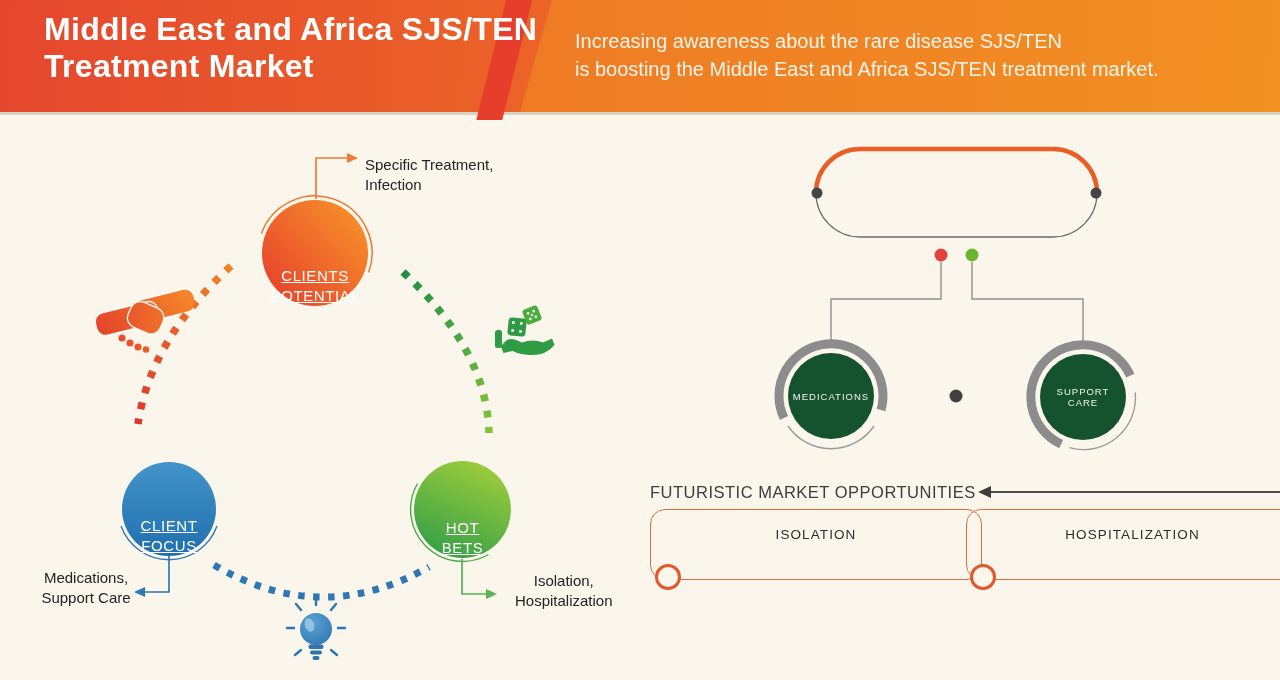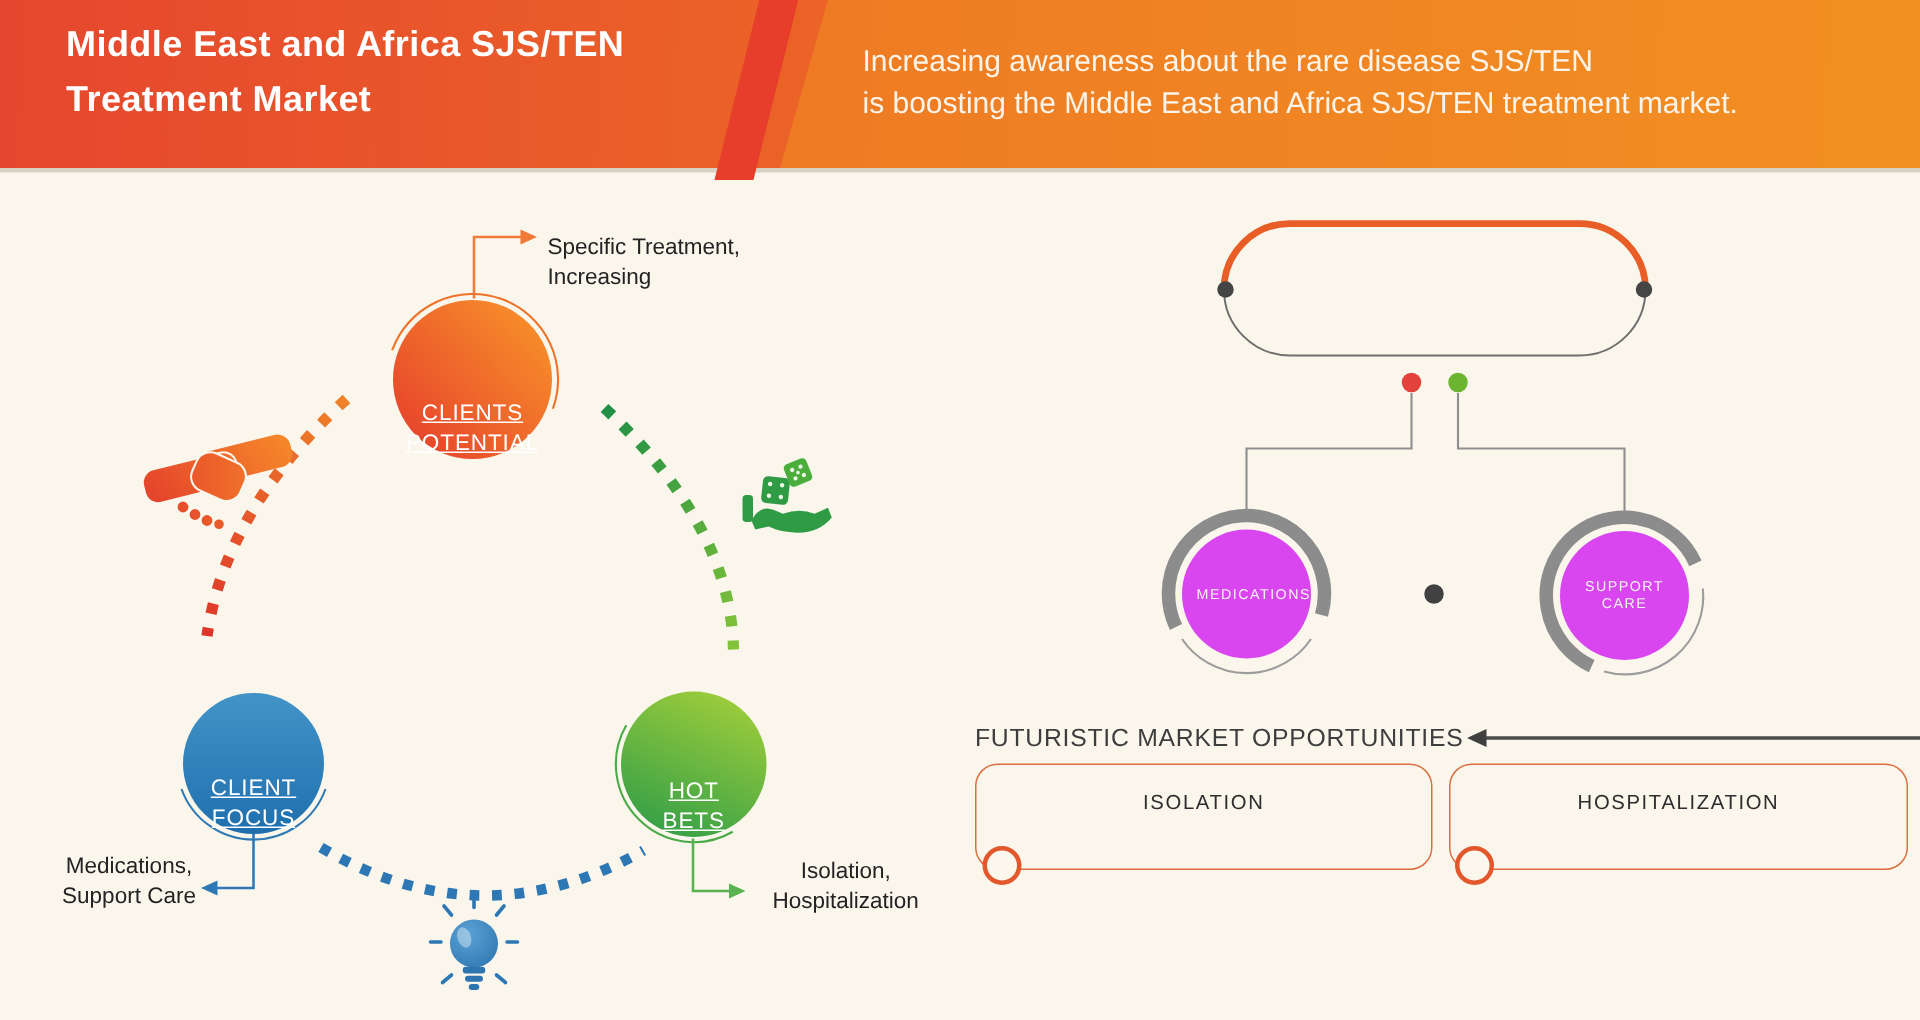--- a/index.html
+++ b/index.html
@@ -18,21 +18,21 @@
   #header-stripe{
     left:492px;top:-6px;width:26px;height:126px;background:#e63e2b;
     transform:skewX(-14deg);
   }
   #header-right{
     left:500px;top:0;width:780px;height:112px;
     background:linear-gradient(92deg,#ee7a24 0%,#f29022 100%);
     clip-path:polygon(52px 0%,100% 0%,100% 100%,20px 100%);
   }
   #header-title{
-    left:44px;top:11px;color:#ffffff;font-size:24px;line-height:37px;
+    left:44px;top:11px;color:#ffffff;font-size:32px;line-height:37px;
     font-weight:700;letter-spacing:.3px;z-index:3;
   }
   #header-subtitle{
     left:575px;top:27px;color:#fdf4e9;font-size:20px;line-height:28px;
     font-weight:400;z-index:3;
   }
   
   #vector-layer{left:0;top:0;z-index:2;pointer-events:none;}
   
   .node{
@@ -52,34 +52,35 @@
   #callout-focus{left:28px;top:568px;width:116px;text-align:center;}
   #callout-hotbets{left:515px;top:571px;text-align:center;}
   
   #focused-pill{
     left:830px;top:161px;width:253px;height:63px;border-radius:32px;
     background:linear-gradient(180deg,#f1702f 0%,#ea5622 100%);
     display:flex;align-items:center;justify-content:center;z-index:3;
     color:#fff;font-size:20px;font-weight:700;letter-spacing:.3px;
   }
   .gray-node{
-    border-radius:50%;background:#d946ef;display:flex;align-items:center;
-    justify-content:flex-end;text-align:center;color:#f2f2f2;z-index:3;
+    border-radius:50%;background:#14532d;display:flex;align-items:center;
+    justify-content:center;text-align:center;color:#f2f2f2;z-index:3;
   }
   #circle-medications{left:788px;top:353px;width:86px;height:86px;}
   #circle-supportcare{left:1040px;top:354px;width:86px;height:86px;}
   .gray-node .gn-label{font-size:9.5px;letter-spacing:1px;font-weight:400;}
   
   #opp-heading{
     left:650px;top:483px;color:#3d3d3d;font-size:16.5px;font-weight:400;
     letter-spacing:.5px;z-index:3;
   }
   .opp-box{
     height:69px;border:1.6px solid #dc6f40;border-radius:15px;z-index:3;
     background:transparent;
+    padding-left:27px;
   }
   #box-isolation{left:650px;top:509px;width:303px;}
   #box-hospitalization{left:966px;top:509px;width:304px;}
   .opp-label{
     position:absolute;left:0;top:17px;width:100%;text-align:center;
     color:#2e2e2e;font-size:13.5px;letter-spacing:1.1px;font-weight:400;
   }
   .opp-ring{
     width:20px;height:20px;border:3.5px solid #e2572b;border-radius:50%;
     background:#fbf7ec;z-index:4;
@@ -243,21 +244,21 @@
   </div>
   <div id="circle-hotbets" class="abs node">
     <div class="node-label">
       <div>HOT</div>
       <div>BETS</div>
     </div>
   </div>
 
   <div id="callout-clients" class="abs callout">
     <div>Specific Treatment,</div>
-    <div>Increasing</div>
+    <div>Infection</div>
   </div>
   <div id="callout-focus" class="abs callout">
     <div>Medications,</div>
     <div>Support Care</div>
   </div>
   <div id="callout-hotbets" class="abs callout">
     <div>Isolation,</div>
     <div>Hospitalization</div>
   </div>
 

